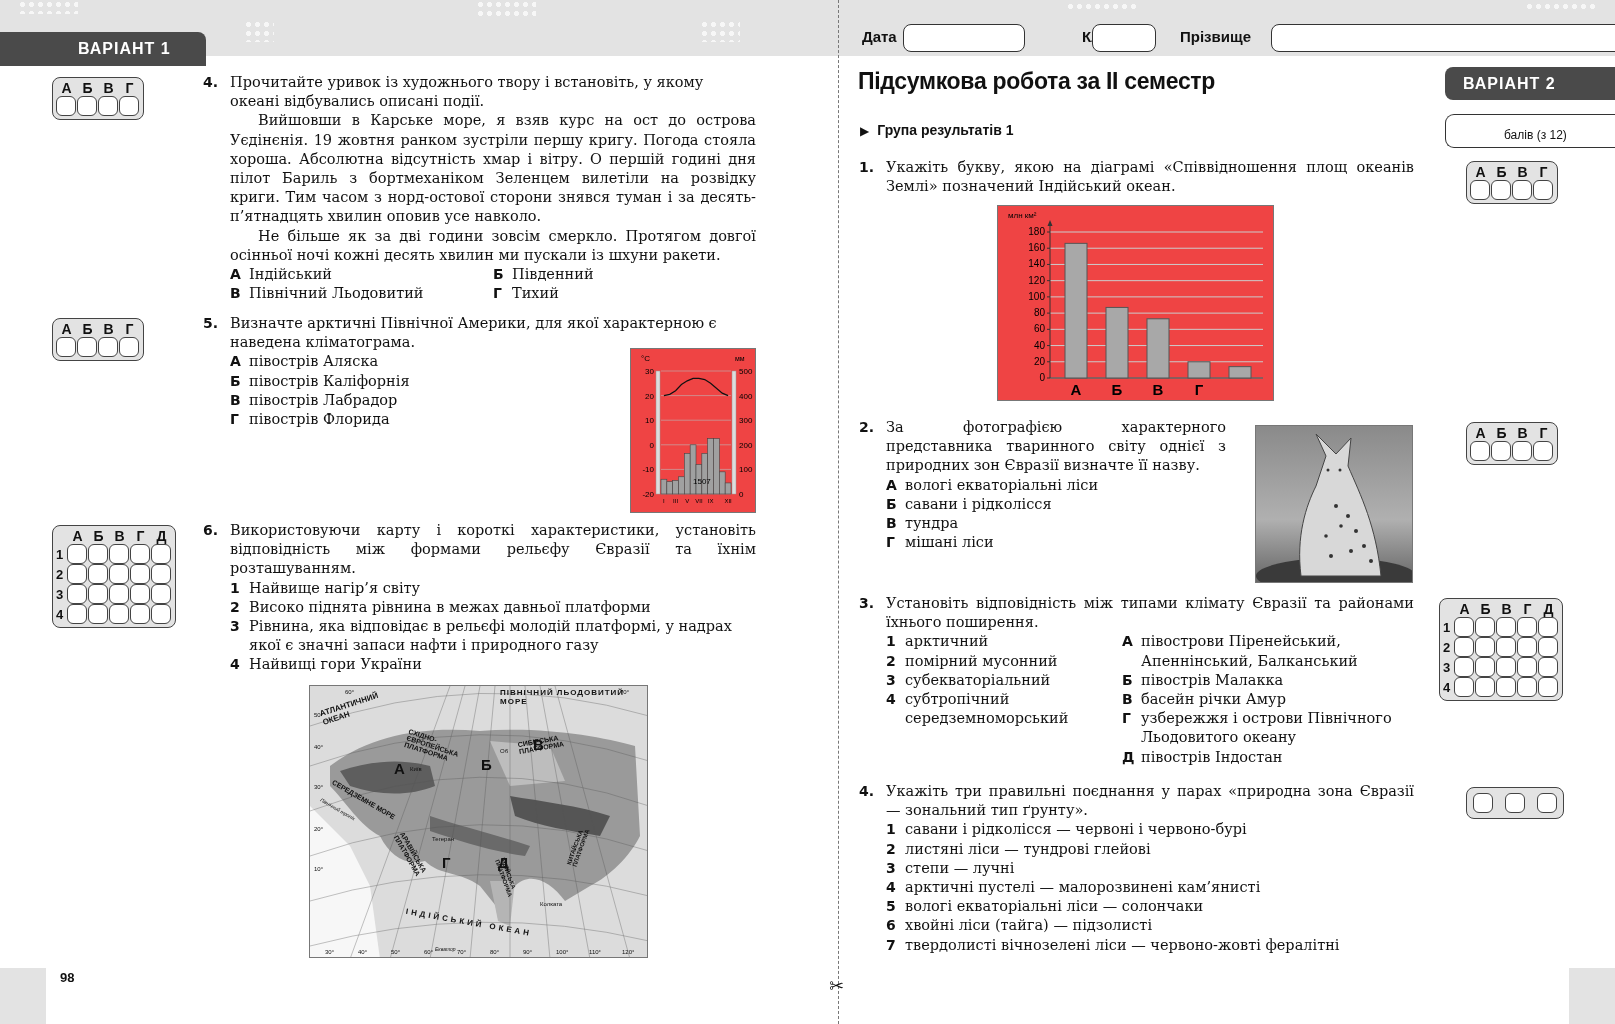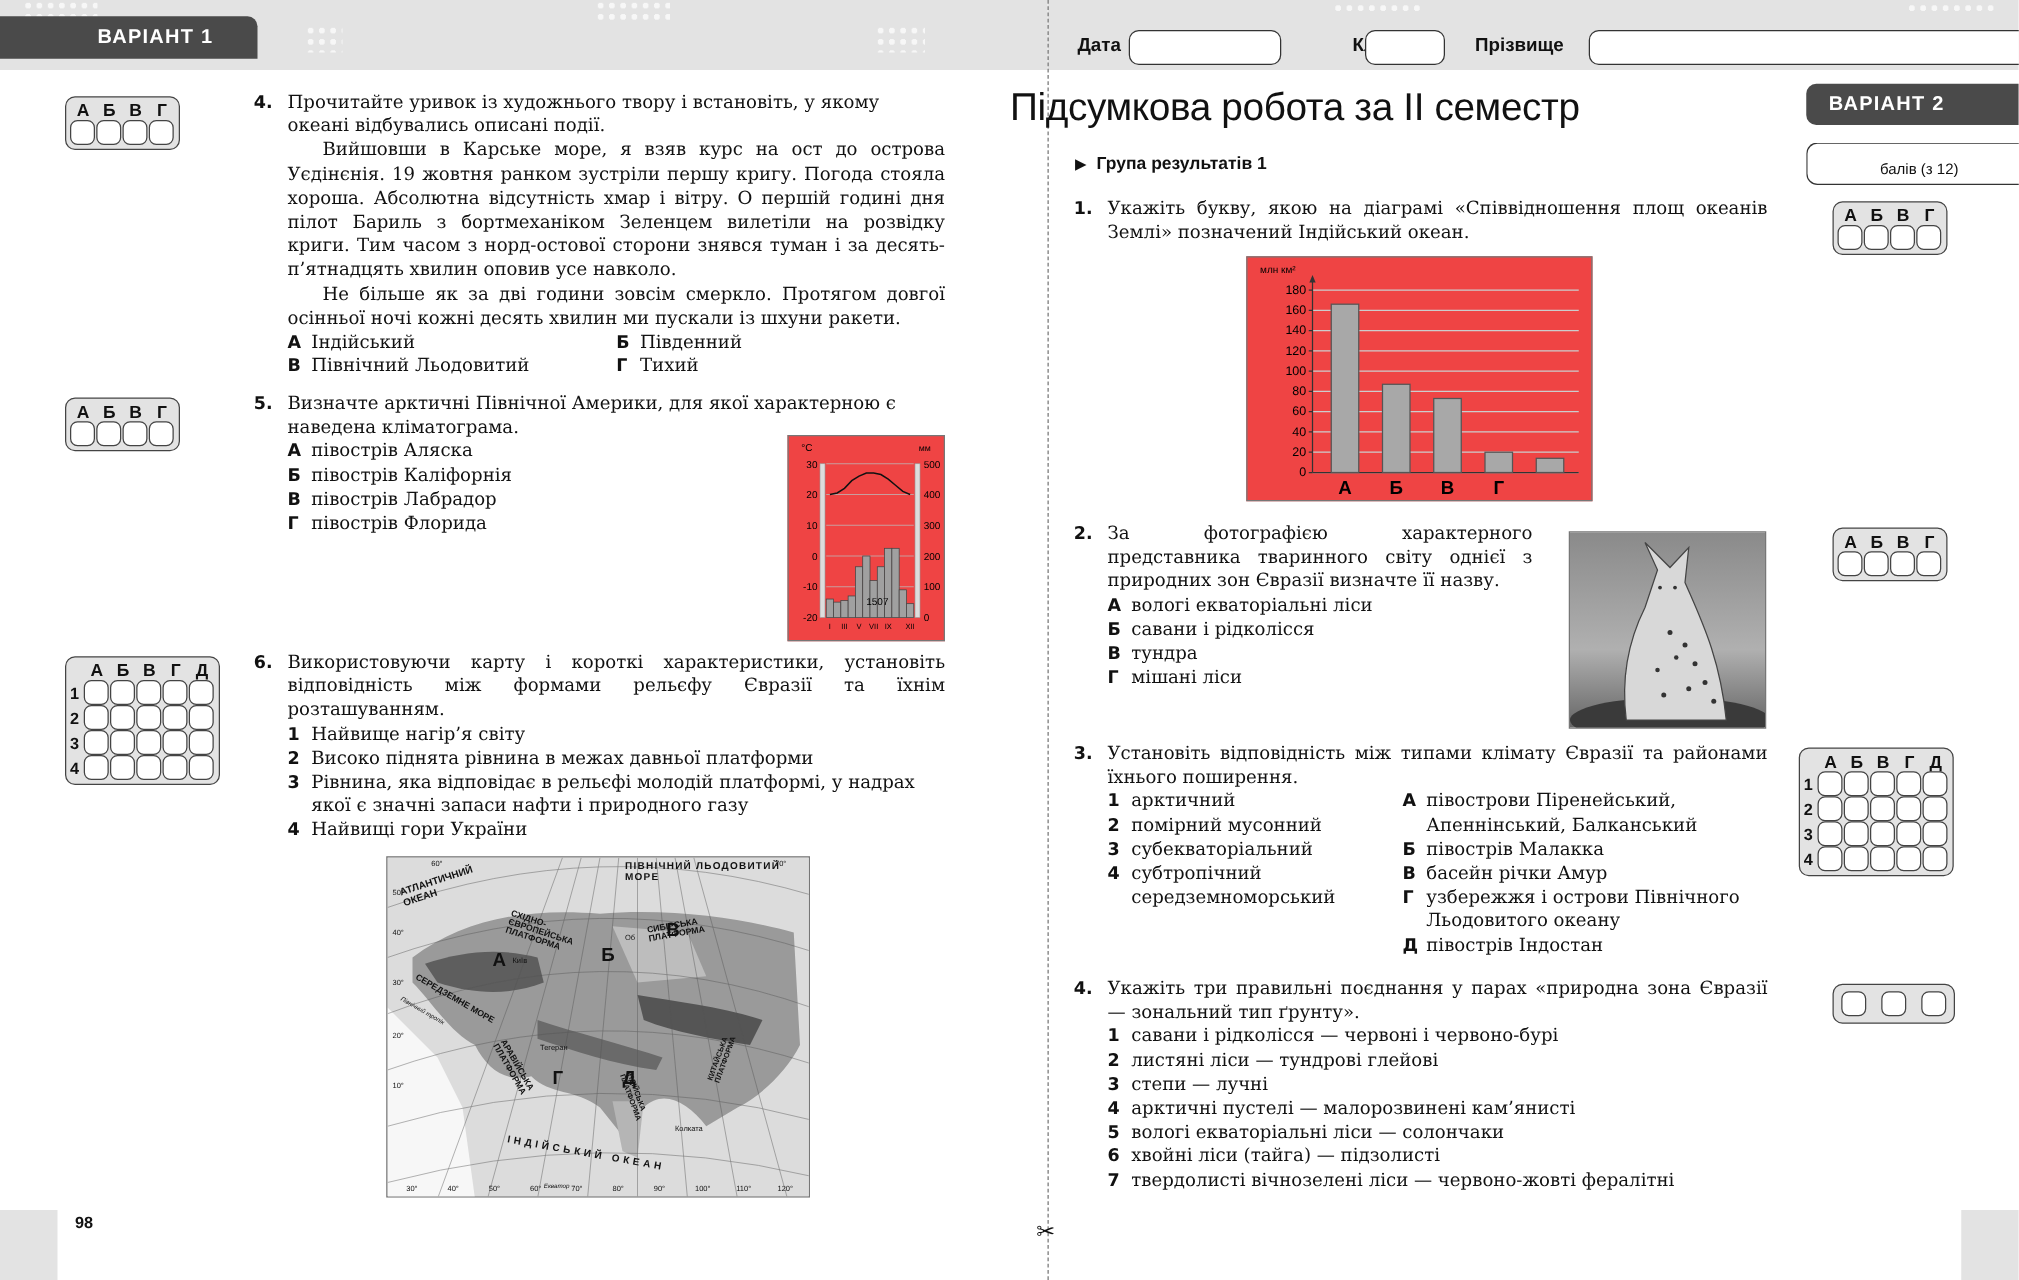--- a/index.html
+++ b/index.html
@@ -8,32 +8,32 @@
 
   
   .band { position: absolute; top: 0; height: 56px; background: #e3e3e3; }
   .band.left { left: 0; width: 838px; }
   .band.right { left: 838px; width: 777px; }
   .dots { position: absolute; background:
       radial-gradient(#fafafa 40%, transparent 41%) 0 0/9px 9px; opacity: .85; }
 
   .variant-tab { position: absolute; background: #4a4a4a; color: #fff; font-family: "Liberation Sans", sans-serif;
     font-weight: bold; font-size: 16px; letter-spacing: 1px; display: flex; align-items: center; }
-  .variant-tab.v1 { left: 0; top: 13px; width: 206px; height: 34px; border-radius: 0 8px 0 0; padding-left: 78px; }
+  .variant-tab.v1 { left: 0; top: 32px; width: 206px; height: 34px; border-radius: 0 8px 0 0; padding-left: 78px; }
   .variant-tab.v2 { left: 1445px; top: 67px; width: 170px; height: 33px; border-radius: 8px 0 0 8px; padding-left: 18px; }
 
   
   .cut-line { position: absolute; left: 838px; top: 0; height: 1024px; border-left: 1px dashed #777; }
   .scissors { position: absolute; left: 829px; top: 975px; font-size: 18px; font-family: "DejaVu Sans", sans-serif; }
 
   
   .field-label { position: absolute; top: 28px; font-family: "Liberation Sans", sans-serif; font-weight: bold; font-size: 15px; }
   .field-box { position: absolute; top: 24px; height: 28px; background: #fff; border: 1.5px solid #333; border-radius: 8px; }
 
-  .page-title { position: absolute; left: 808px; top: 68px; font-family: "Liberation Sans", sans-serif; font-weight: normal; font-size: 31px; letter-spacing: -0.3px; }
+  .page-title { position: absolute; left: 858px; top: 68px; font-family: "Liberation Sans", sans-serif; font-weight: bold; font-size: 23px; letter-spacing: -0.3px; }
   .group-title { position: absolute; left: 860px; top: 122px; font-family: "Liberation Sans", sans-serif; font-weight: bold; font-size: 14px; }
   .score-box { position: absolute; left: 1445px; top: 114px; width: 175px; height: 34px; border: 1.5px solid #333; border-radius: 9px 0 0 9px; border-right: none;
      font-family: "Liberation Sans", sans-serif; font-size: 12px; padding-left: 58px; padding-top: 13px; }
 
   
   .q { position: absolute; font-size: 14.5px; line-height: 19.2px; }
   .q .num { position: absolute; left: -27px; top: 0; font-family: "DejaVu Sans", sans-serif; font-weight: bold; font-size: 14px; }
   .q .it { }
   .q .indent { text-indent: 28px; }
   .opt { display: flex; }

